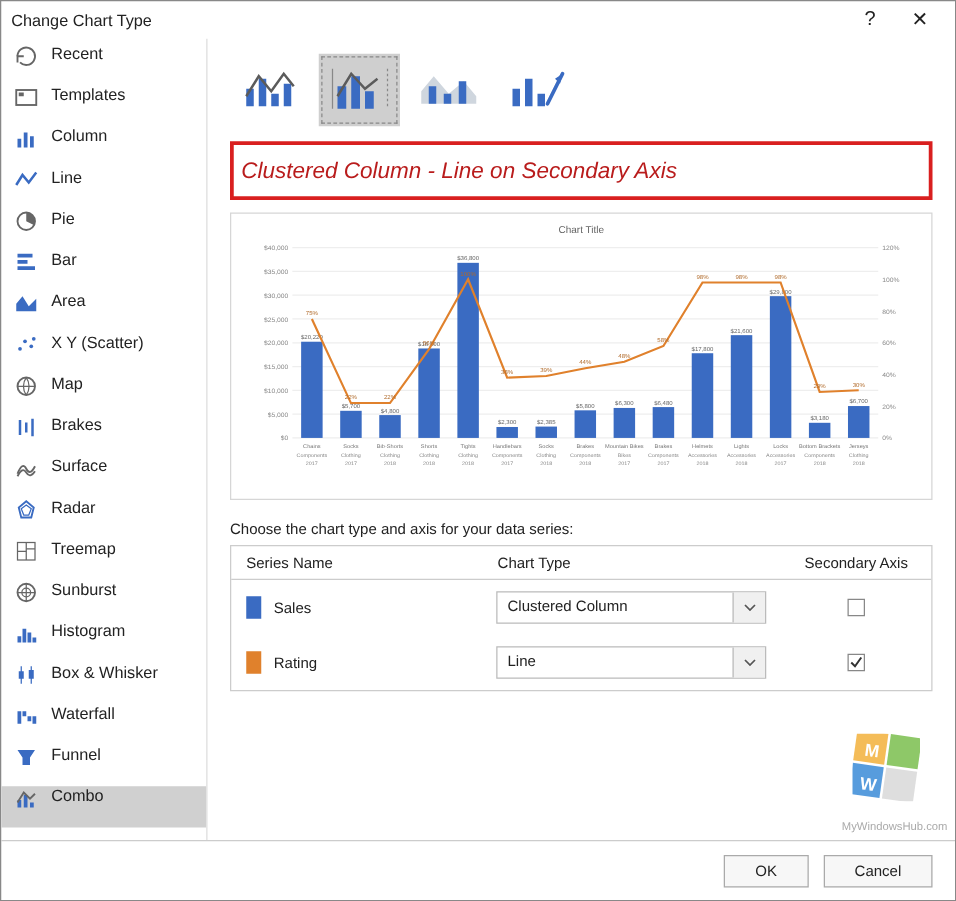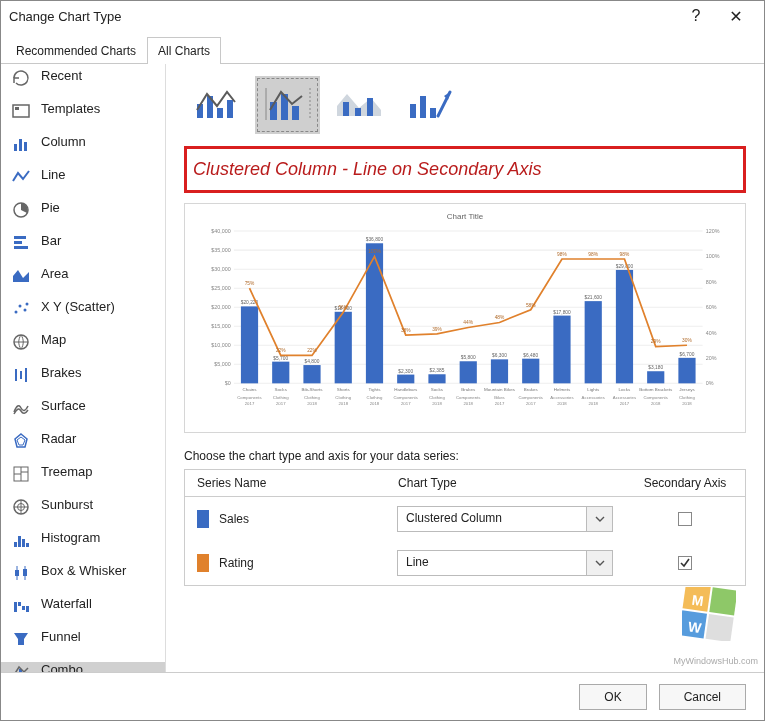--- a/index.html
+++ b/index.html
@@ -47,24 +47,20 @@
 <body>
 
 <div class="dialog">
 
   <div class="titlebar">
     <span class="title">Change Chart Type</span>
     <div class="btn">?</div>
     <div class="btn">✕</div>
   </div>
 
-  <div class="tabs">
-    <div class="tab">Recommended Charts</div>
-    <div class="tab active">All Charts</div>
-  </div>
 
   <div class="body">
 
     <div class="sidebar" id="sidebar">
         <div class="side-item">
           <span class="ic">
             <svg width="20" height="20" viewBox="0 0 20 20">
               <path d="M3 10a7 7 0 1 1 2 4.9" fill="none" stroke="#666" stroke-width="1.5"></path>
               <polyline points="3,15 3,10 8,10" fill="none" stroke="#666" stroke-width="1.5"></polyline>
             </svg>

